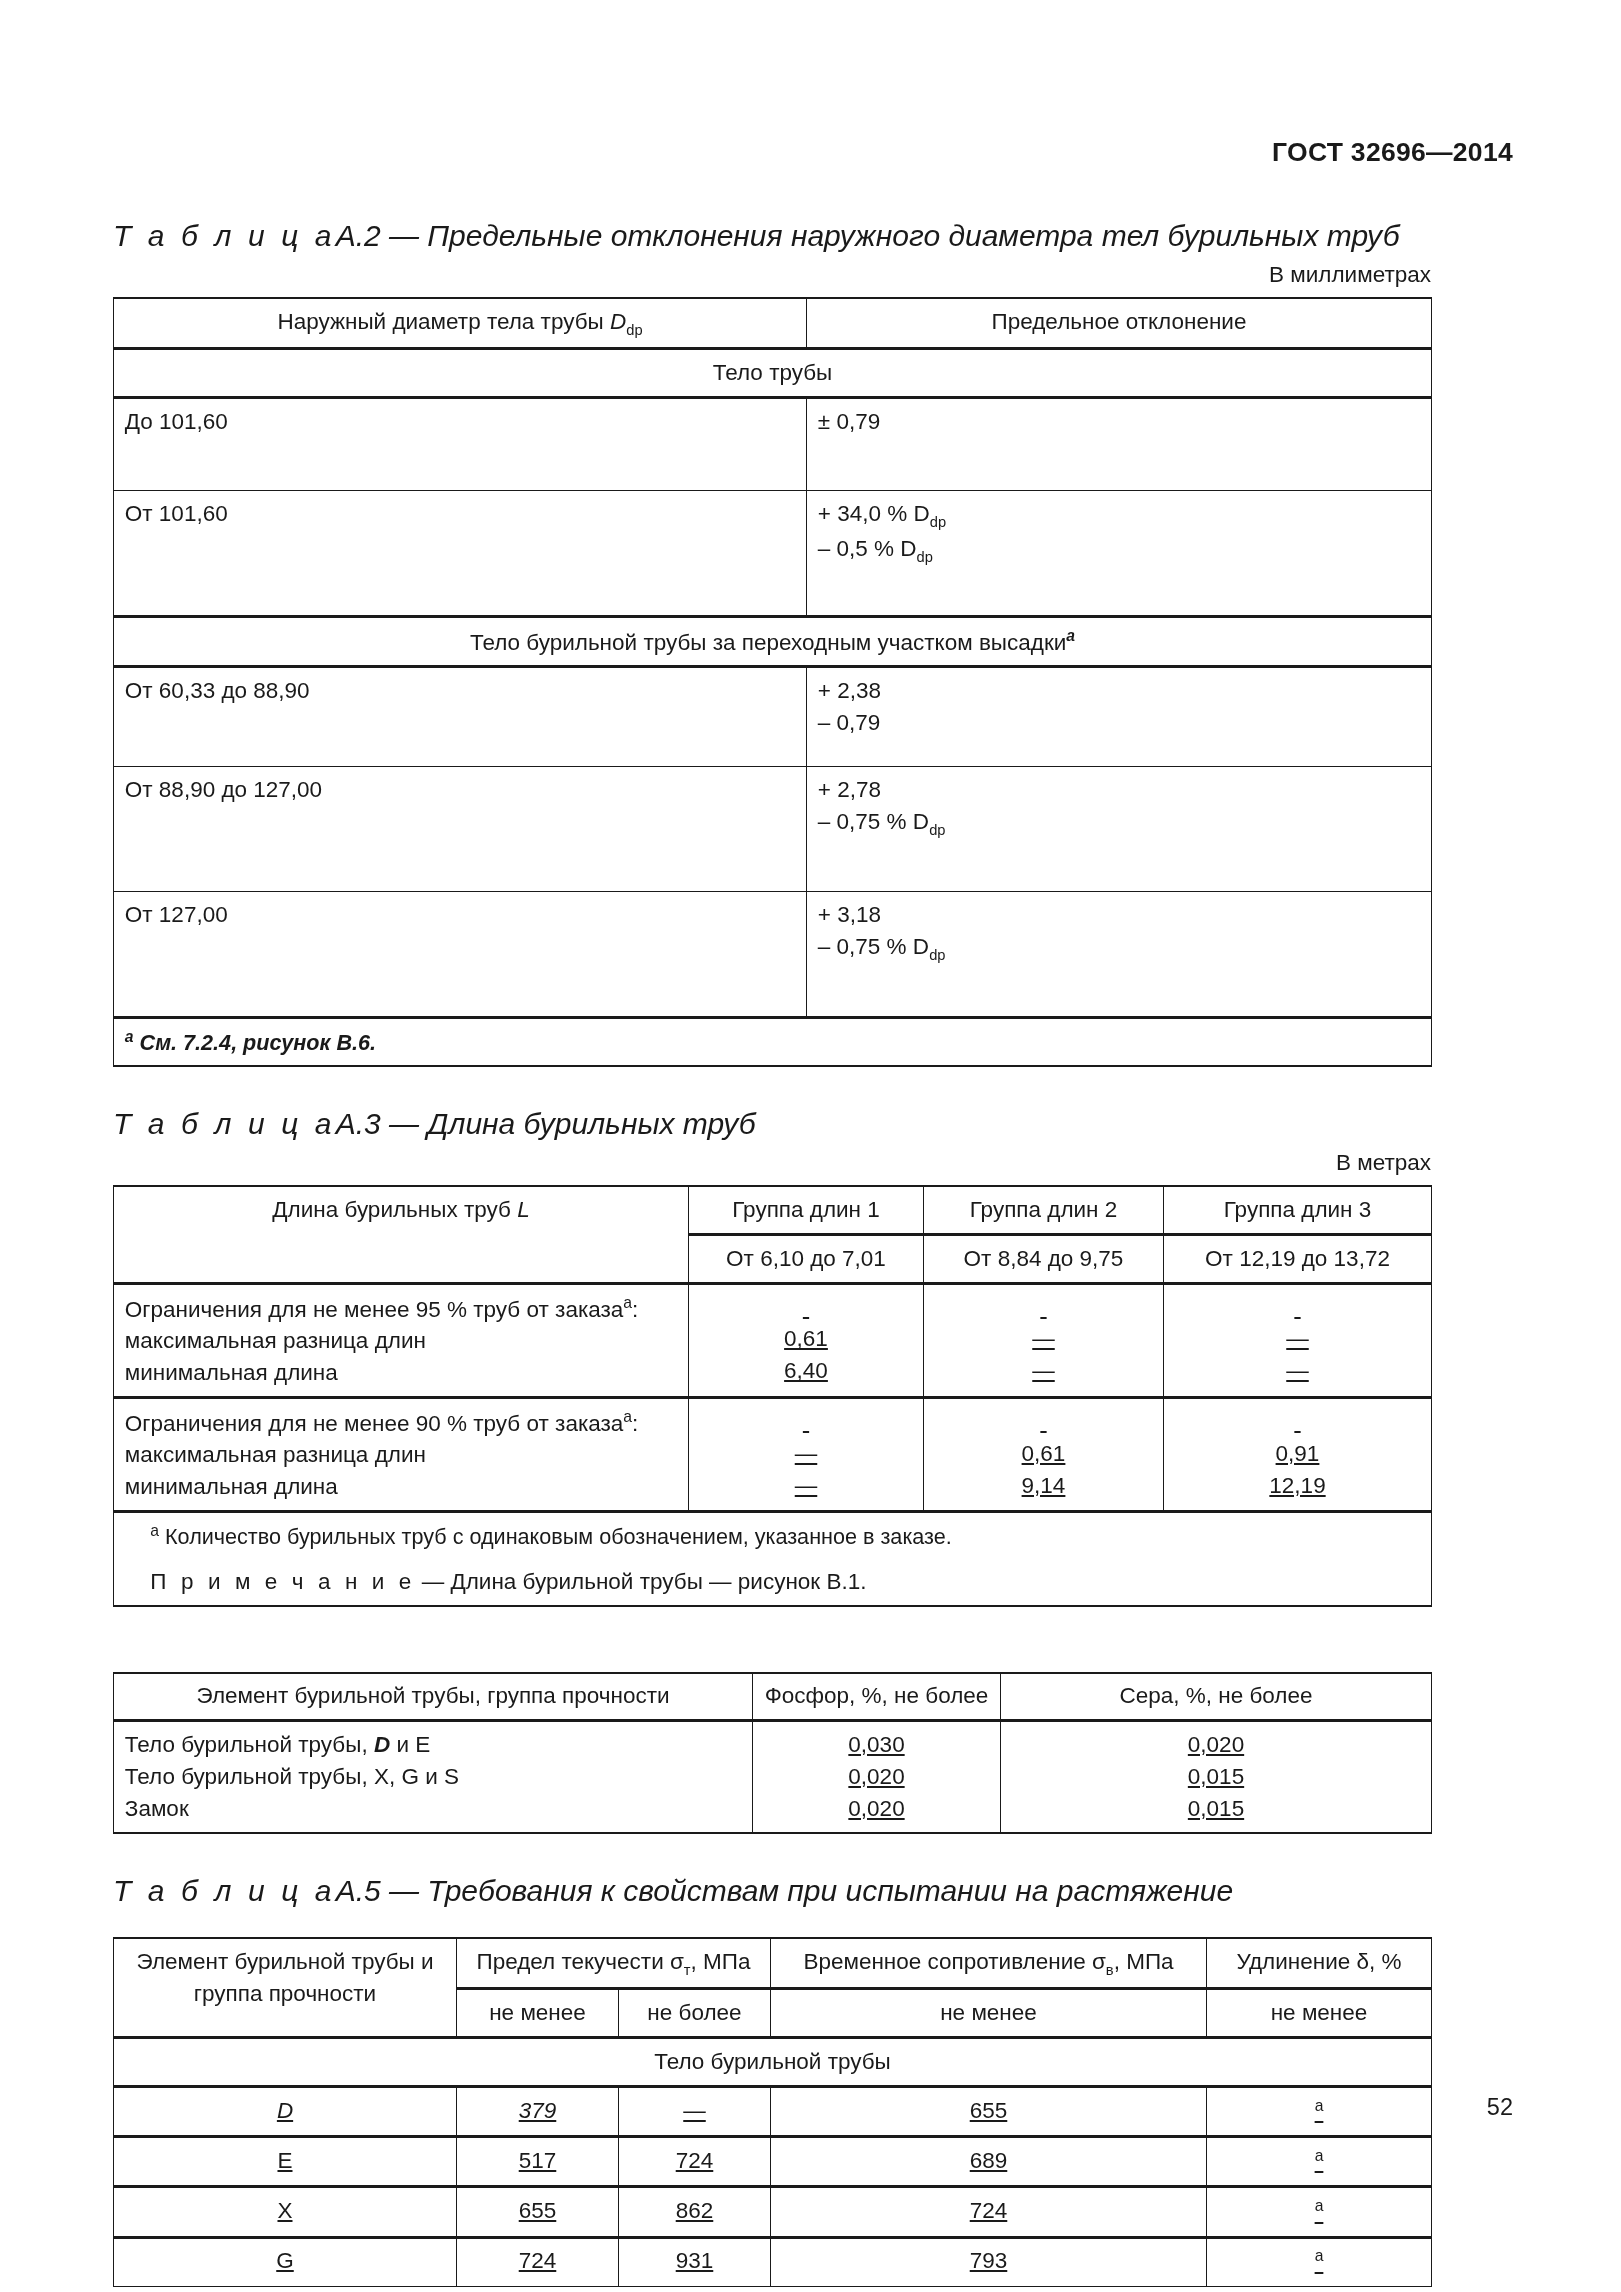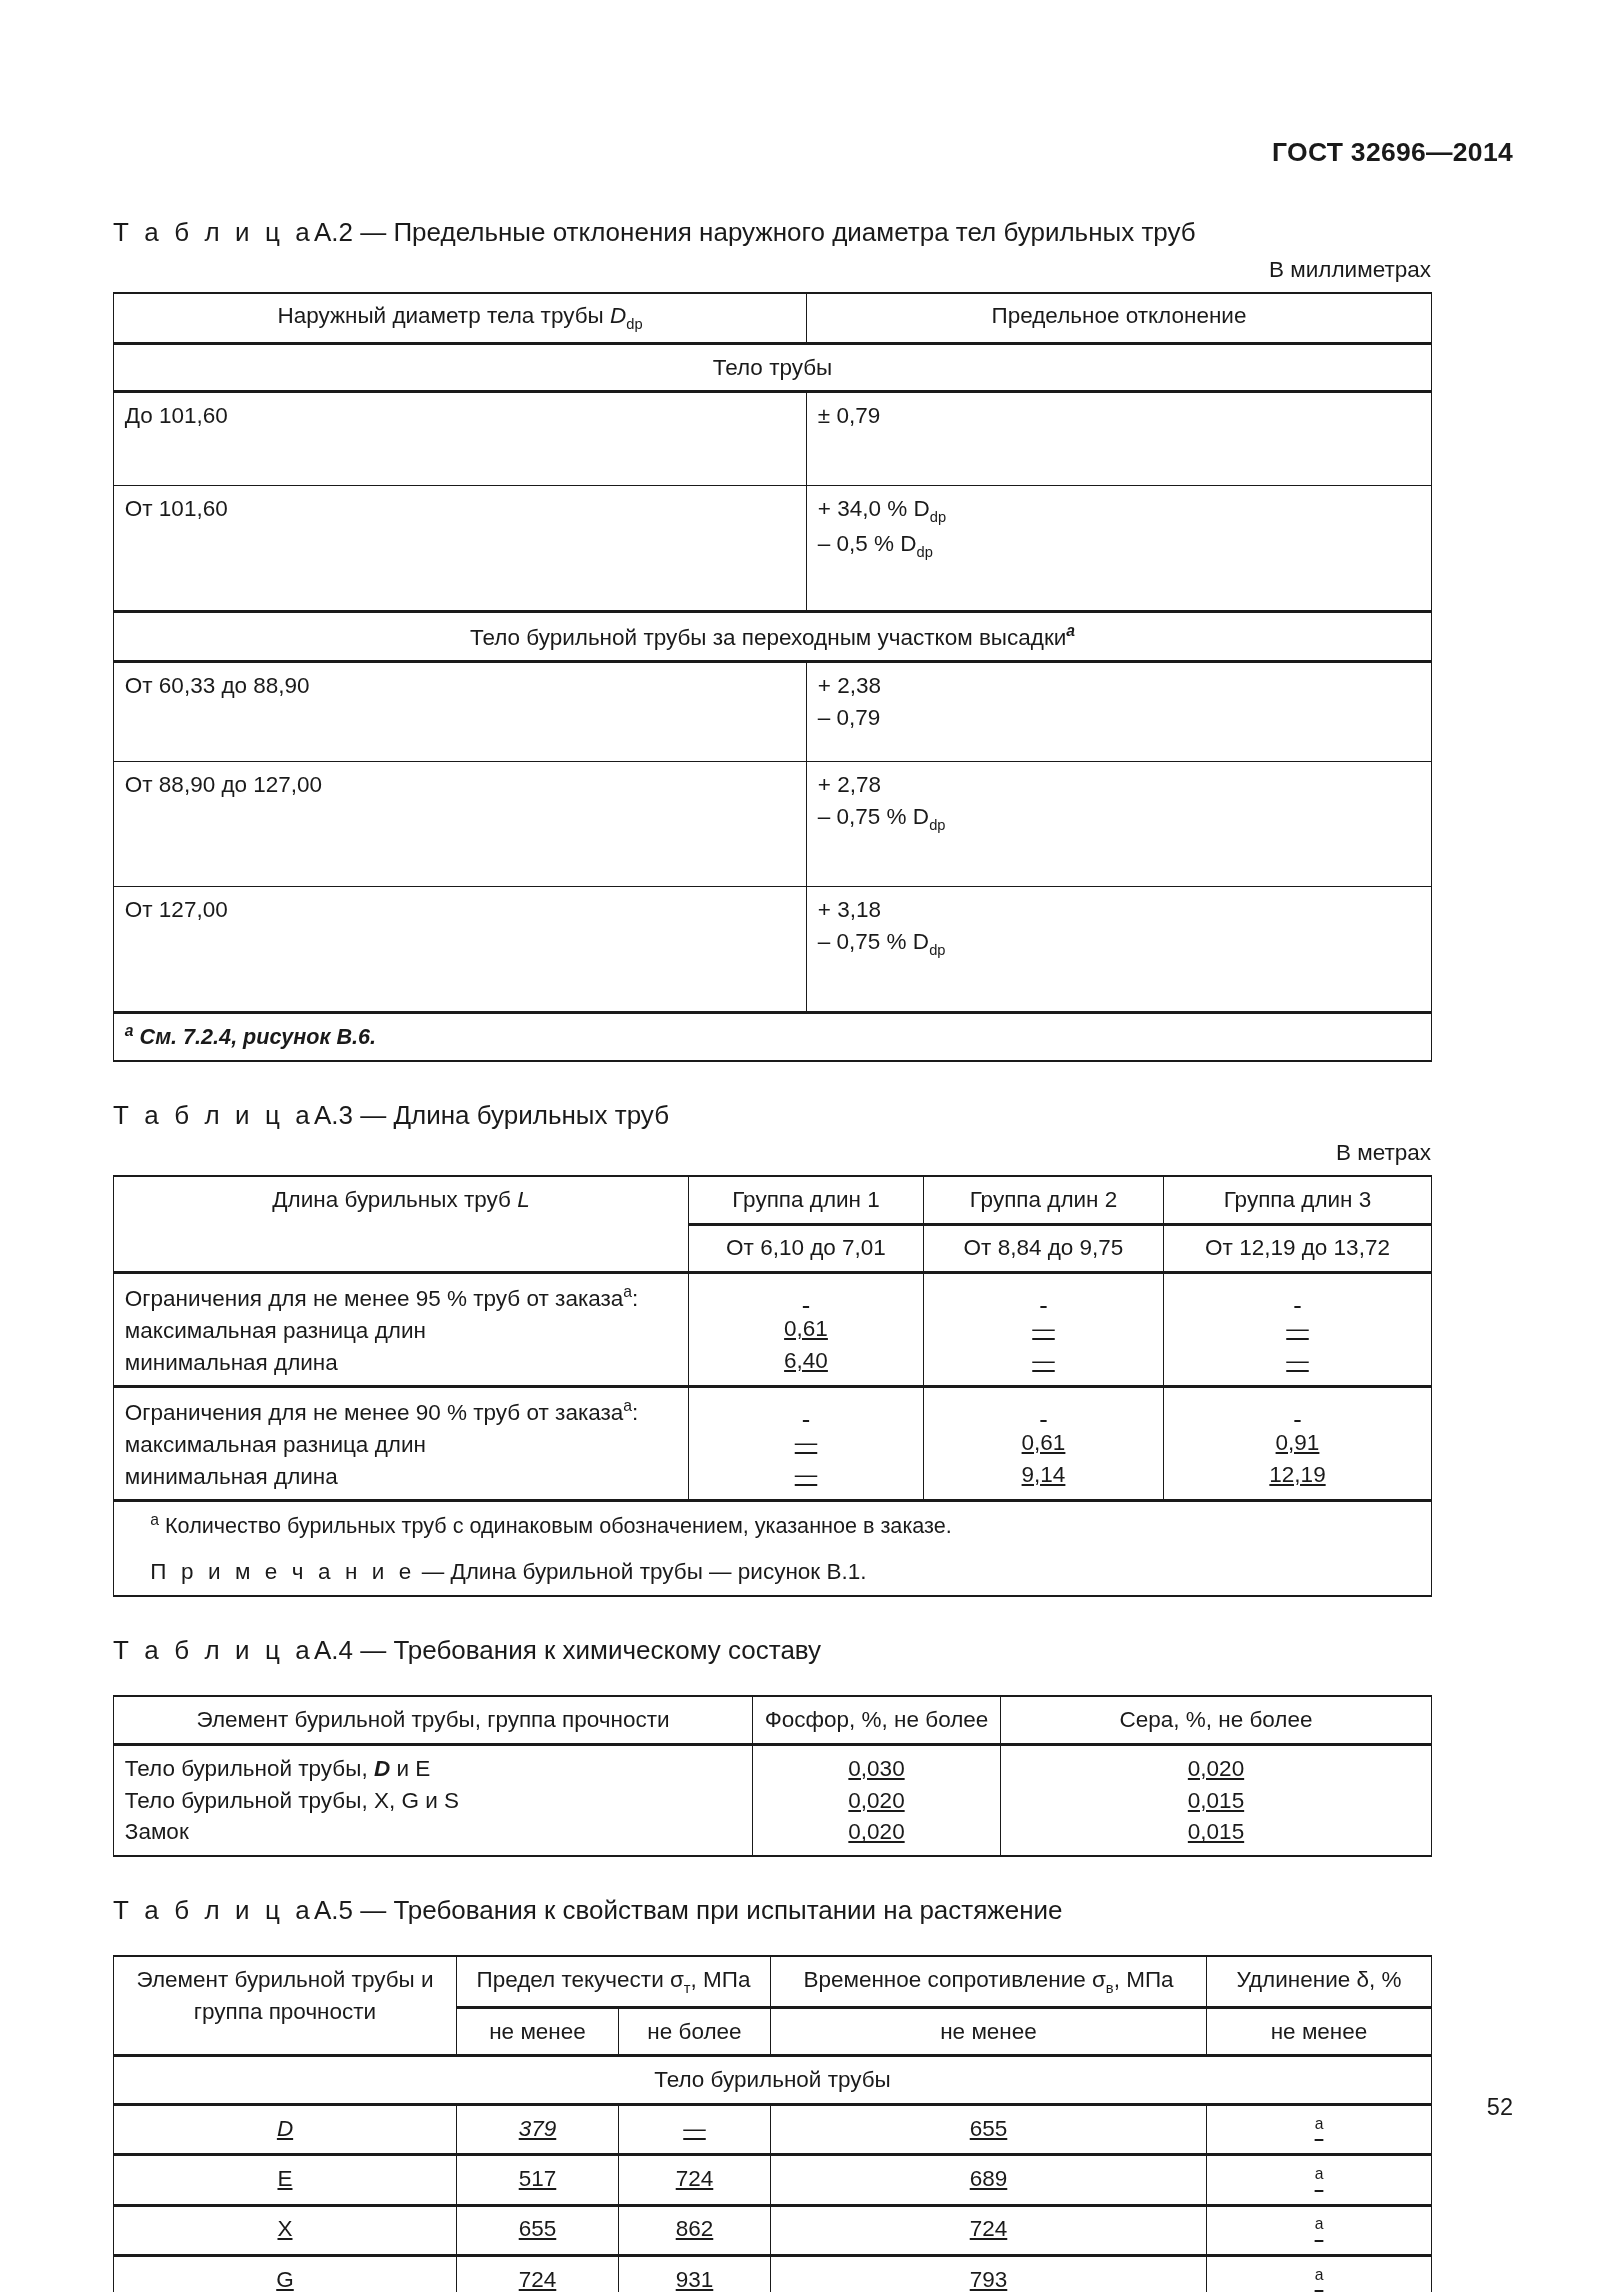--- a/index.html
+++ b/index.html
@@ -32,25 +32,26 @@
     letter-spacing: 0.3px;
   }
   
   .content {
     position: absolute;
     left: 113px;
     top: 216px;
     width: 1318px;
   }
   .tbl-caption {
-    font-size: 26px;
+    font-size: 30px;
     margin: 0 0 0 0;
     padding: 0;
     line-height: 1.3;
     white-space: nowrap;
+    font-style: italic;
   }
   .tbl-caption .sp {
     letter-spacing: 4.1px;
   }
   .units-line {
     font-size: 22.5px;
     text-align: right;
     margin-top: 7px;
     margin-bottom: 8.8px;
   }
@@ -297,25 +298,20 @@
             <span class="indent-fn"></span><span class="note-lbl">П р и м е ч а н и е</span>
             <span>—</span>
             <span>Длина бурильной трубы — рисунок В.1.</span>
           </td>
         </tr>
       </tbody>
     </table>
 
     <div class="spacer-md"></div>
 
-    <div class="tbl-caption">
-      <span class="sp">Т а б л и ц а</span><span>А.4</span>
-      <span>—</span>
-      <span>Требования к химическому составу</span>
-    </div>
     <div style="height:27.4px"></div>
 
     <table class="gost">
       <colgroup>
           <col style="width:639px">
           <col style="width:248px">
           <col style="width:431px">
         </colgroup>
       <tbody>
         <tr>

